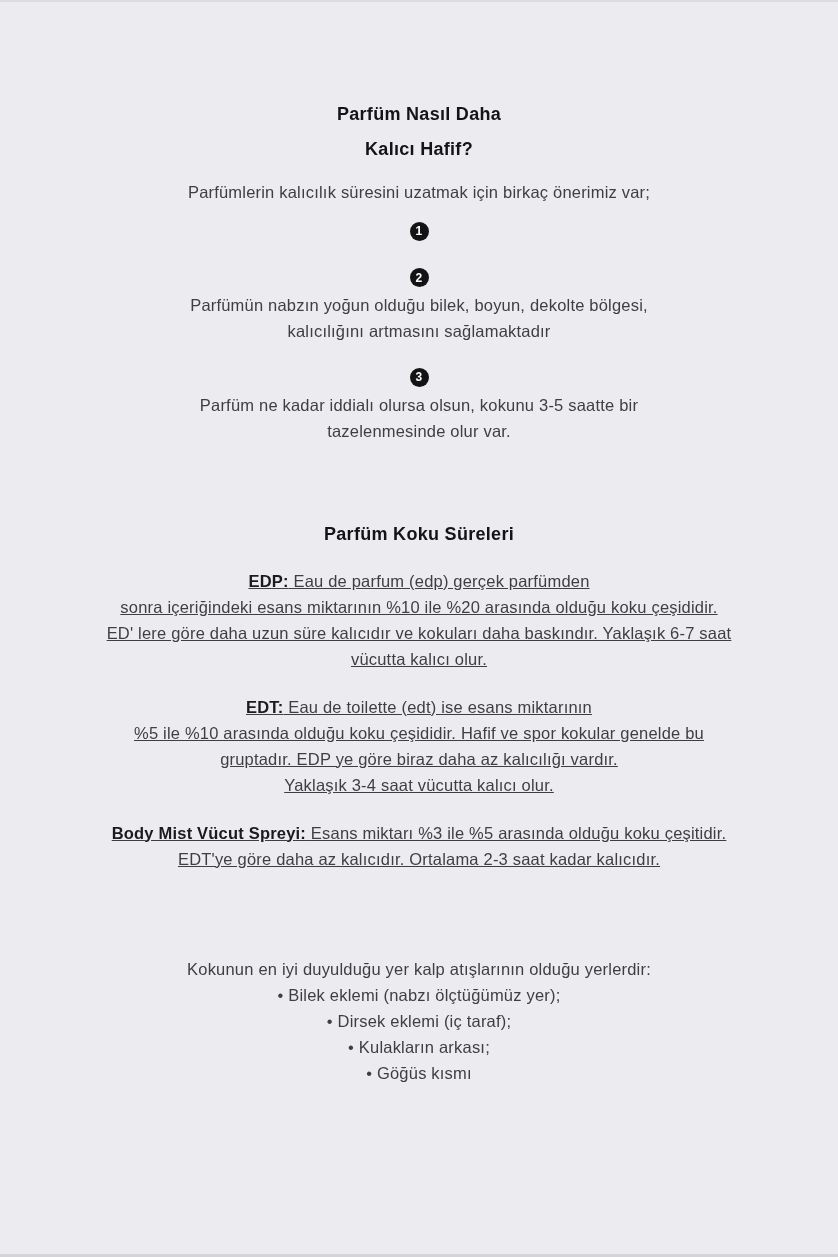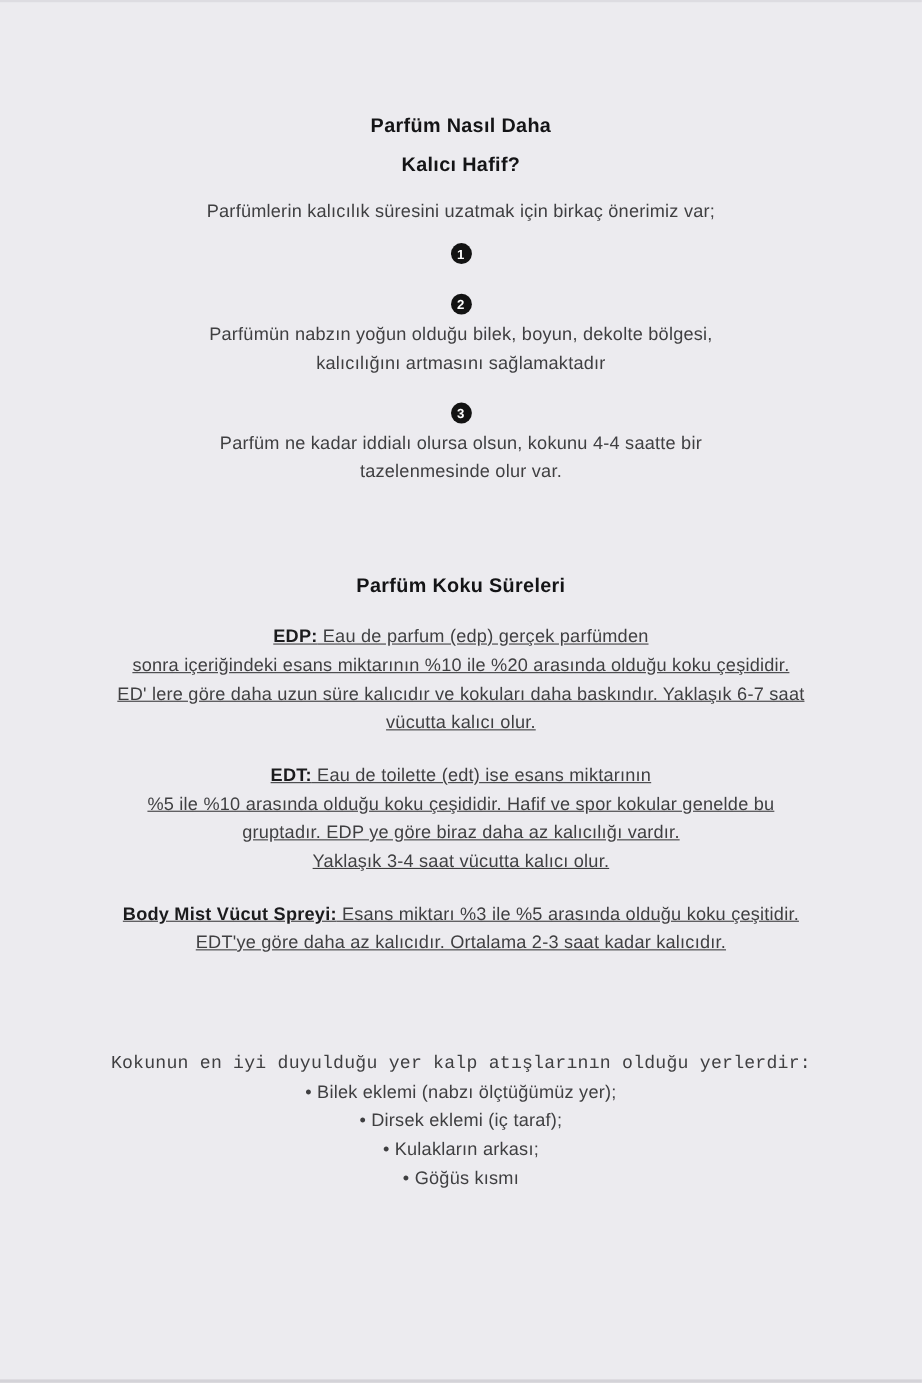--- a/index.html
+++ b/index.html
@@ -58,21 +58,21 @@
     margin: 0 auto 5px auto;
   }
   .tip-1 { margin-top: 17px; }
   .tip-2 { margin-top: 22px; }
   .tip-3 { margin-top: 23px; }
   .section-durations { margin-top: 73px; }
   .section-durations h2 { margin-bottom: 16px; }
   .para { margin-top: 22px; text-decoration: underline; }
   .para-first { margin-top: 0; }
   .section-application { margin-top: 84px; }
-  .section-application .intro { margin-top: 20px; line-height: 26px; font-family: Liberation Mono, monospace; }
+  .section-application .intro { margin-top: 20px; line-height: 26px; }
   .bullet { margin: 0; font-size: 16.5px; line-height: 26px; }
 </style>
 </head>
 <body>
 
 <div class="page">
 
   <section class="section-persistence">
     <h1>
       <span class="t-line">Parfüm Nasıl Daha</span>
@@ -91,21 +91,21 @@
         <span>2</span>
       </div>
       <p class="line">Parfümün nabzın yoğun olduğu bilek, boyun, dekolte bölgesi,</p>
       <p class="line">kalıcılığını artmasını sağlamaktadır</p>
     </div>
 
     <div class="tip tip-3">
       <div class="num-badge">
         <span>3</span>
       </div>
-      <p class="line">Parfüm ne kadar iddialı olursa olsun, kokunu 4-4 saatte bir</p>
+      <p class="line">Parfüm ne kadar iddialı olursa olsun, kokunu 3-5 saatte bir</p>
       <p class="line">tazelenmesinde olur var.</p>
     </div>
   </section>
 
   <section class="section-durations">
     <h2>Parfüm Koku Süreleri</h2>
 
     <div class="para para-first">
       <p class="line"><b>EDP:</b><span> Eau de parfum (edp) gerçek parfümden</span></p>
       <p class="line">sonra içeriğindeki esans miktarının %10 ile %20 arasında olduğu koku çeşididir.</p>

